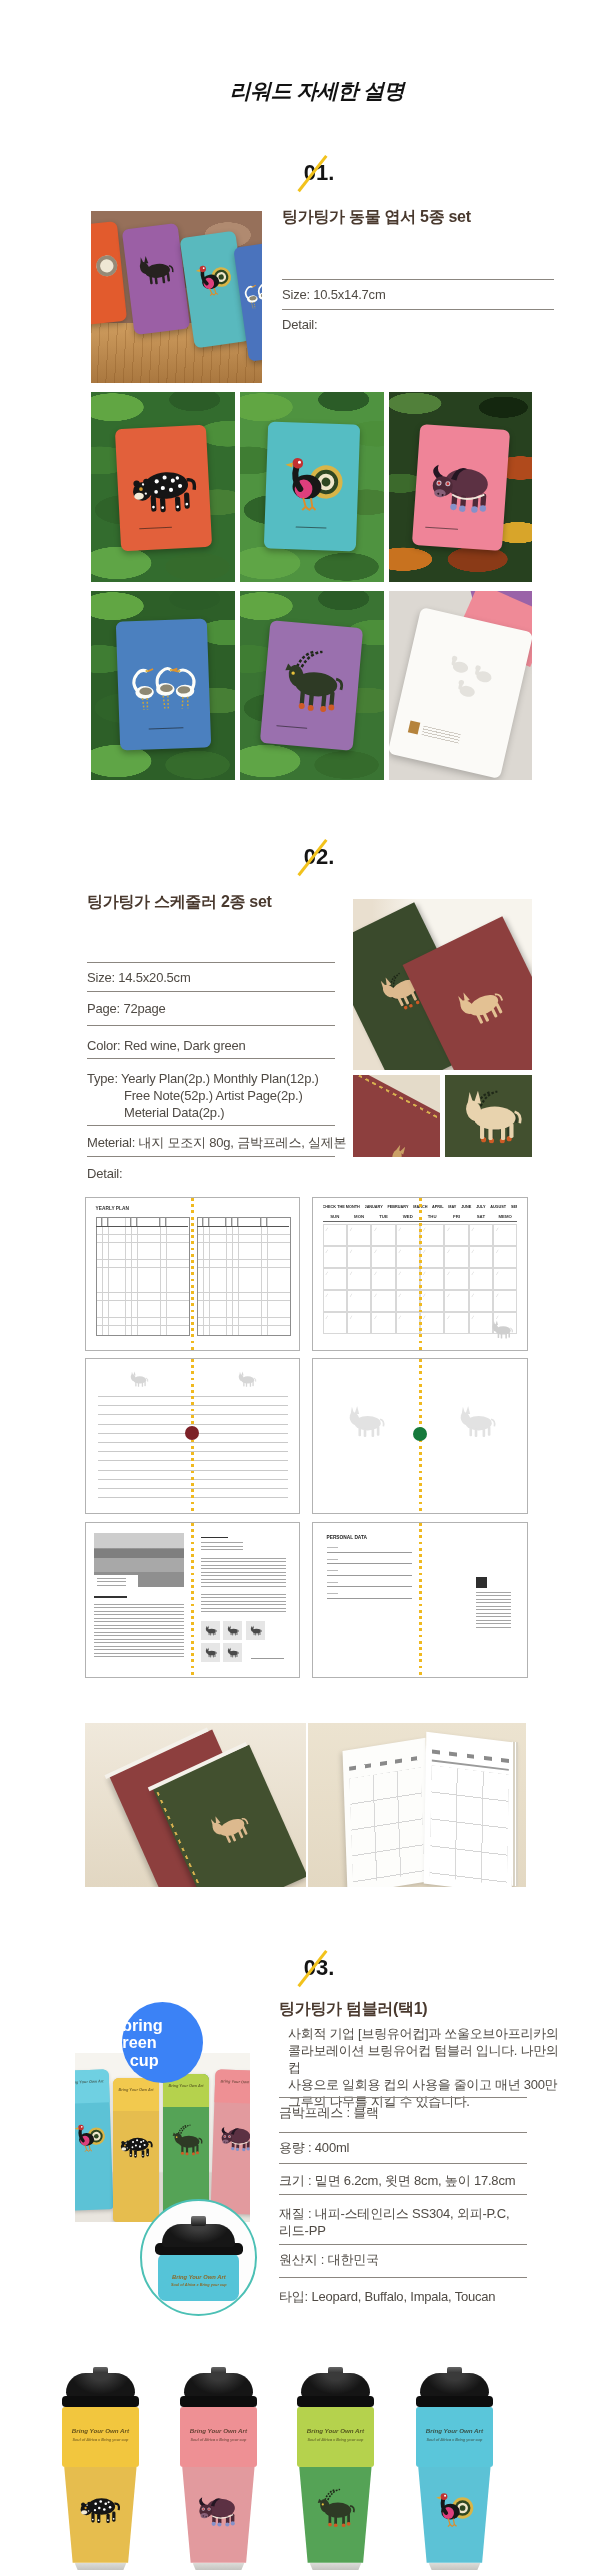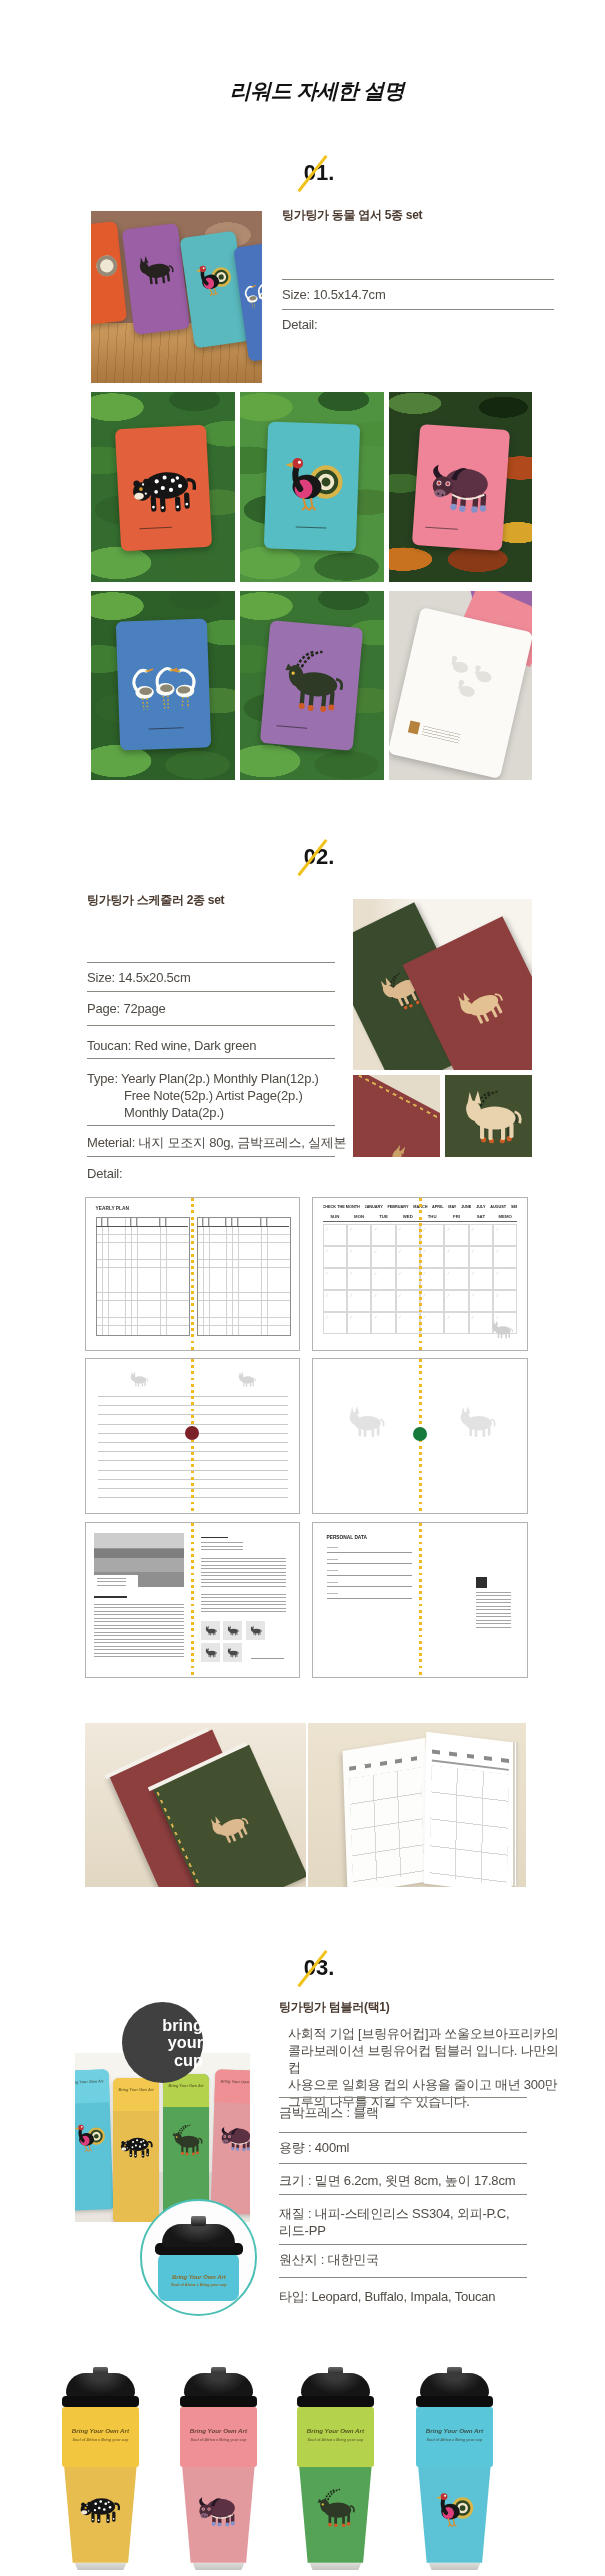--- a/index.html
+++ b/index.html
@@ -2,21 +2,21 @@
 <html><head>
 <meta charset="utf-8">
 <style>
   html,body{margin:0;padding:0;background:#fff;}
   body{font-family:"Liberation Sans",sans-serif;-webkit-font-smoothing:antialiased;}
   .page{position:relative;width:606px;height:2576px;background:#fff;overflow:hidden;}
   .abs{position:absolute;}
   .page-title{position:absolute;left:0;width:634px;top:63px;text-align:center;font-size:21px;font-weight:800;font-style:italic;color:#121212;letter-spacing:-0.5px;}
   .secnum{position:absolute;font-size:22px;font-weight:800;color:#141414;transform:translateX(-50%);}
   .slash{position:absolute;width:2.9px;height:45px;background:#f2c21c;transform:rotate(38deg);z-index:3;}
-  .btitle{position:absolute;font-size:12px;font-weight:700;color:#49392e;letter-spacing:-0.3px;}
+  .btitle{position:absolute;font-size:16px;font-weight:700;color:#49392e;letter-spacing:-0.3px;}
   .desc{position:absolute;font-size:13px;color:#4f4a44;line-height:1.45;letter-spacing:-0.3px;}
   .spec{position:absolute;font-size:13px;color:#4f4a44;letter-spacing:-0.2px;line-height:1.3;}
   .divider{position:absolute;height:1px;background:#8b8680;}
   .ph{position:absolute;overflow:hidden;}
   .leaf{background-color:#336c2e;background-image:
     radial-gradient(ellipse 56px 25px at 15% 8%,#61a643 0 55%,transparent 56%),
     radial-gradient(ellipse 46px 21px at 72% 4%,#2b5c27 0 55%,transparent 56%),
     radial-gradient(ellipse 53px 23px at 95% 22%,#4c8f3a 0 55%,transparent 56%),
     radial-gradient(ellipse 58px 25px at 6% 36%,#3f7d33 0 55%,transparent 56%),
     radial-gradient(ellipse 48px 21px at 52% 26%,#58a244 0 55%,transparent 56%),
@@ -296,26 +296,26 @@
 
   <div class="slash" style="left:311px;top:835px;"></div>
   <div class="secnum" style="left:319px;top:844px;">02.</div>
 
   <div class="btitle" style="left:87px;top:892px;">팅가팅가 스케줄러 2종 set</div>
   <div class="divider" style="left:87px;top:962px;width:248px;"></div>
   <div class="spec" style="left:87px;top:970px;">Size: 14.5x20.5cm</div>
   <div class="divider" style="left:87px;top:991px;width:248px;"></div>
   <div class="spec" style="left:87px;top:1001px;">Page: 72page</div>
   <div class="divider" style="left:87px;top:1025px;width:248px;"></div>
-  <div class="spec" style="left:87px;top:1038px;">Toucan: Red wine, Dark green</div>
+  <div class="spec" style="left:87px;top:1038px;">Color: Red wine, Dark green</div>
   <div class="divider" style="left:87px;top:1058px;width:248px;"></div>
   <div class="spec" style="left:87px;top:1071px;">
     <span>Type: Yearly Plan(2p.) Monthly Plan(12p.)</span><br>
     <span style="padding-left:37px;">Free Note(52p.) Artist Page(2p.)</span><br>
-    <span style="padding-left:37px;">Monthly Data(2p.)</span>
+    <span style="padding-left:37px;">Meterial Data(2p.)</span>
   </div>
   <div class="divider" style="left:87px;top:1125px;width:248px;"></div>
   <div class="spec" style="left:87px;top:1135px;">Meterial: 내지 모조지 80g, 금박프레스, 실제본</div>
   <div class="divider" style="left:87px;top:1156px;width:248px;"></div>
   <div class="spec" style="left:87px;top:1166px;">Detail:</div>
 
   <div class="ph" style="left:353px;top:899px;width:179px;height:171px;background:radial-gradient(ellipse at 70% 8%,#f7f4ed 0 35%,transparent 60%),#e9dfcf;">
     <div class="abs" style="left:1.9px;top:17.3px;width:100px;height:163px;background:#3a4a2c;transform:rotate(-26deg);box-shadow:1.9px 2.9px 5.8px rgba(0,0,0,.25);">
       <svg viewBox="0 0 64 54" style="position:absolute;left:29px;top:56px;width:44px;height:38px;color:#dcb98e;">
           <use href="#sym-antelope" style="color:#dcb98e"></use>
@@ -575,23 +575,23 @@
     <div class="cup" style="left:138px;top:17.3px;height:144px;background:#e29a9e;transform:rotate(2deg);">
       <div class="cupband" style="background:#ee9094;">
           <div class="cuptext">Bring Your Own Art</div>
         </div>
       <svg viewBox="0 0 64 54" style="position:absolute;left:4.8px;top:50px;width:37px;height:32px;">
           <use href="#sym-buffalo"></use>
         </svg>
     </div>
   </div>
 
-  <div class="abs" style="left:122px;top:2002px;width:81px;height:81px;border-radius:50%;background:#404040;z-index:4;display:flex;flex-direction:column;align-items:flex-end;justify-content:center;line-height:1;">
+  <div class="abs" style="left:122px;top:2002px;width:81px;height:81px;border-radius:50%;background:#3b82f6;z-index:4;display:flex;flex-direction:column;align-items:flex-start;justify-content:center;line-height:1;">
     <span style="color:#fff;font-size:16.3px;font-weight:700;">bring</span>
-    <span style="color:#fff;font-size:16.3px;font-weight:700;margin:1px 0 0 -9.6px;">your</span>
+    <span style="color:#fff;font-size:16.3px;font-weight:700;margin:1px 0 0 -9.6px;">green</span>
     <span style="color:#fff;font-size:16.3px;font-weight:700;margin:1px 0 0 7.7px;">cup</span>
   </div>
 
   <div class="abs" style="left:140px;top:2199px;width:113px;height:113px;border-radius:50%;background:#fdfdfd;border:2.4px solid #4cc0b5;overflow:hidden;z-index:3;">
     <div class="abs" style="left:16.3px;top:52px;width:81px;height:48px;background:#55c4d8;border-radius:7.7px;">
       <div class="band-note" style="top:21px;font-size:5.8px;color:#8a6a2a;">Bring Your Own Art</div>
       <div class="band-note" style="top:30px;font-size:3.8px;color:#8a6a2a;">Soul of Africa x Bring your cup</div>
     </div>
     <div class="abs" style="left:12.5px;top:42px;width:88px;height:11.5px;background:#101010;border-radius:4.8px;"></div>
     <div class="abs" style="left:20px;top:23px;width:73px;height:23px;background:radial-gradient(ellipse at 50% 0%,#3e3e3e 0 18%,#161616 60%);border-radius:37px 37px 7.7px 7.7px;"></div>

